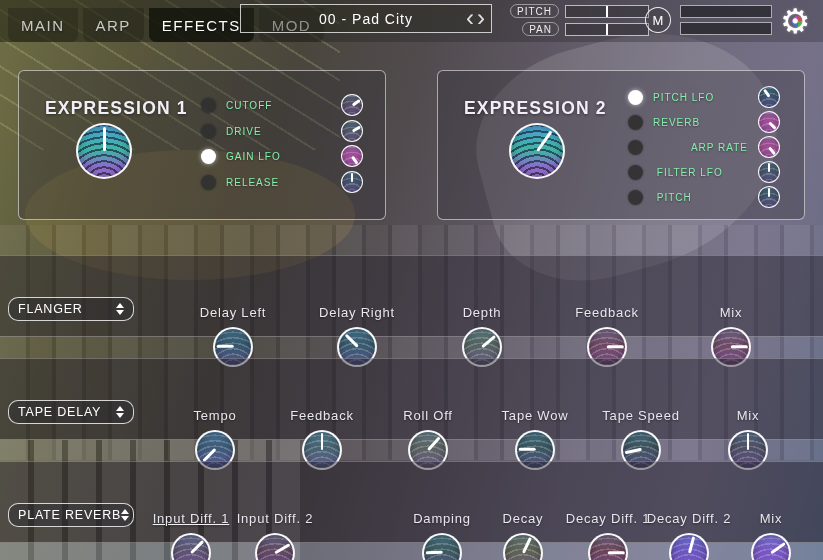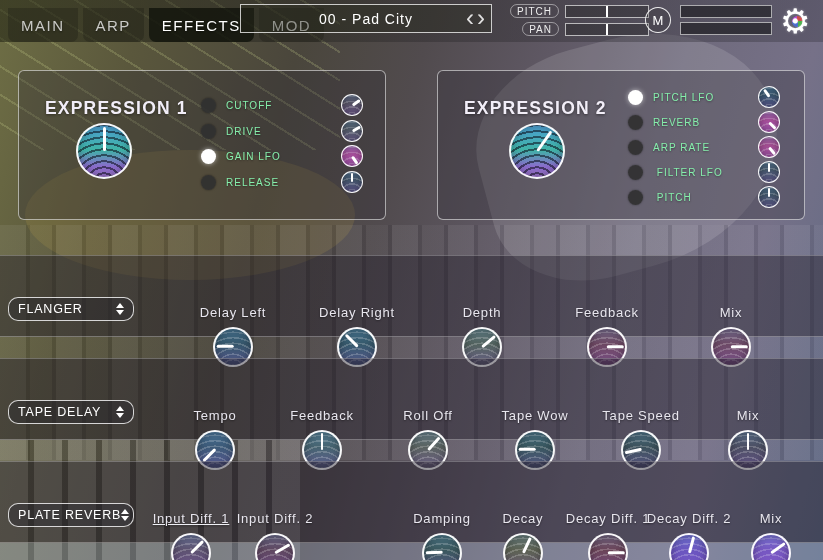--- a/index.html
+++ b/index.html
@@ -221,21 +221,21 @@
           <i class="ptr"></i>
         </span>
     </div>
     <div class="opt" style="top:39px;">
       <span class="radio"></span>
       <span class="olabel">REVERB</span>
       <span class="knob small" style="--angle: 135deg; --tint: #a84f9c;">
           <i class="ptr"></i>
         </span>
     </div>
-    <div class="opt" style="top:64px;">
+    <div class="opt" style="top:64px;text-align:right;">
       <span class="radio"></span>
       <span class="olabel">ARP RATE</span>
       <span class="knob small" style="--angle: 140deg; --tint: #a64f94;">
           <i class="ptr"></i>
         </span>
     </div>
     <div class="opt" style="top:89px;">
       <span class="radio"></span>
       <span class="olabel"> FILTER LFO</span>
       <span class="knob small" style="--angle: 0deg; --tint: #46586c;">

